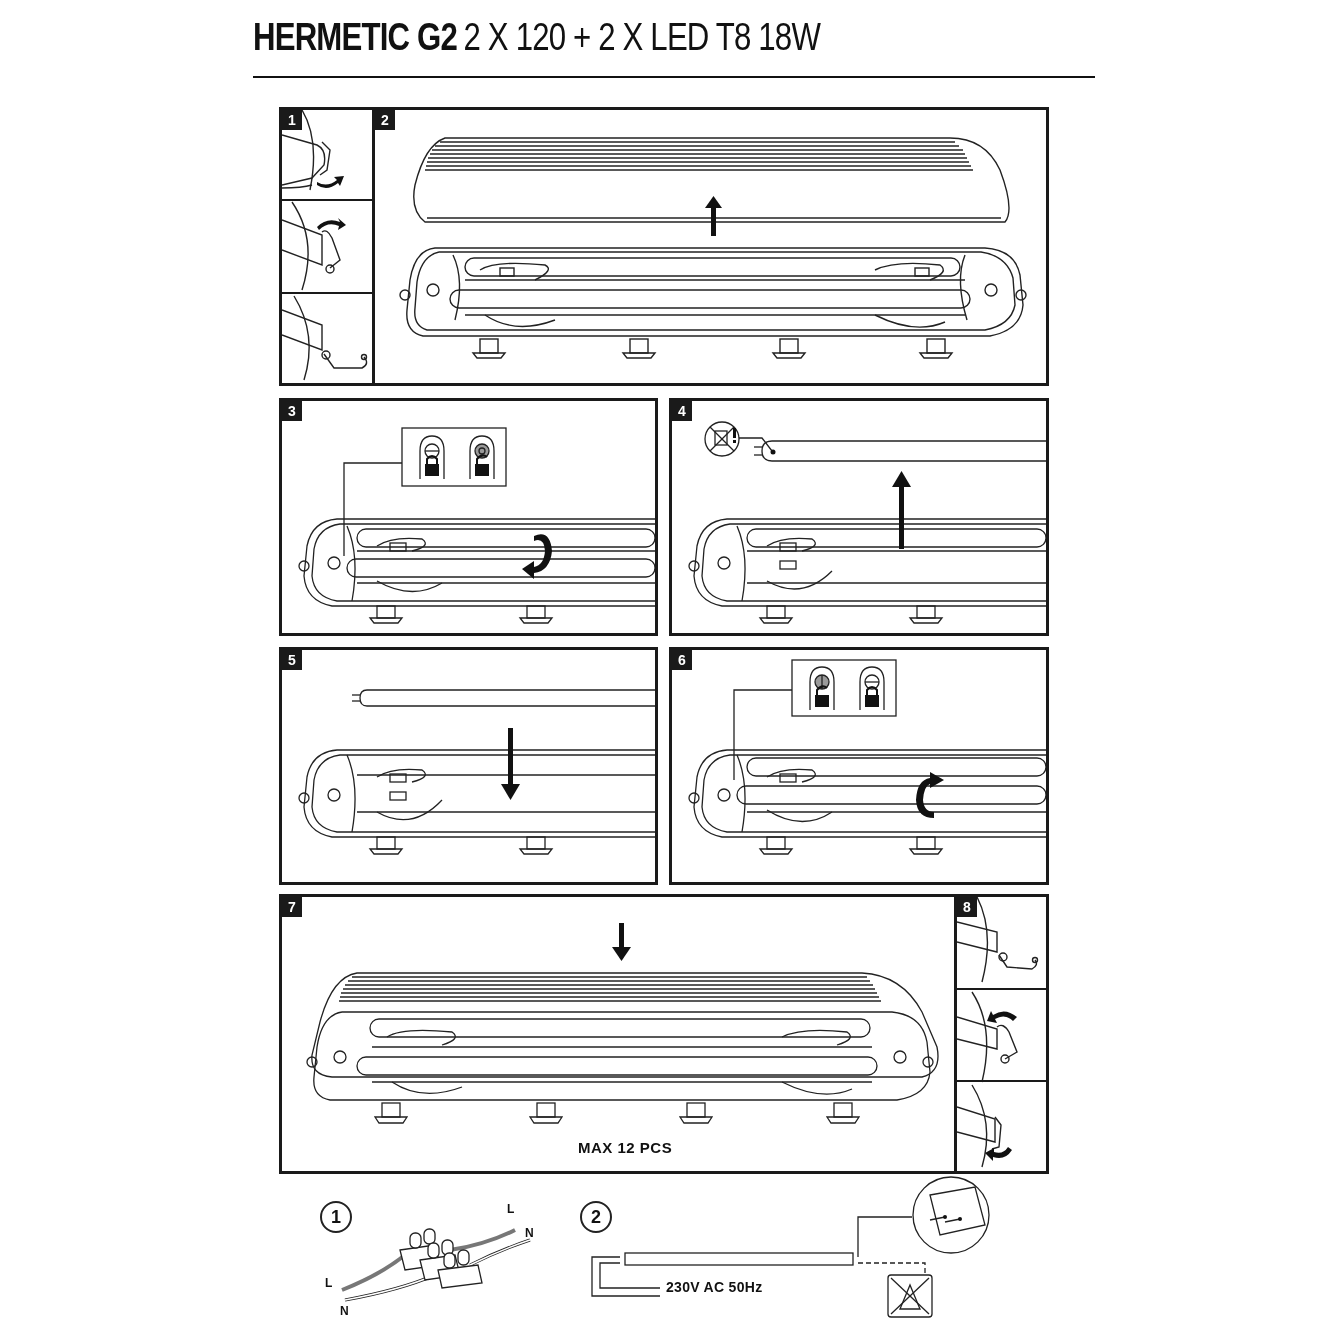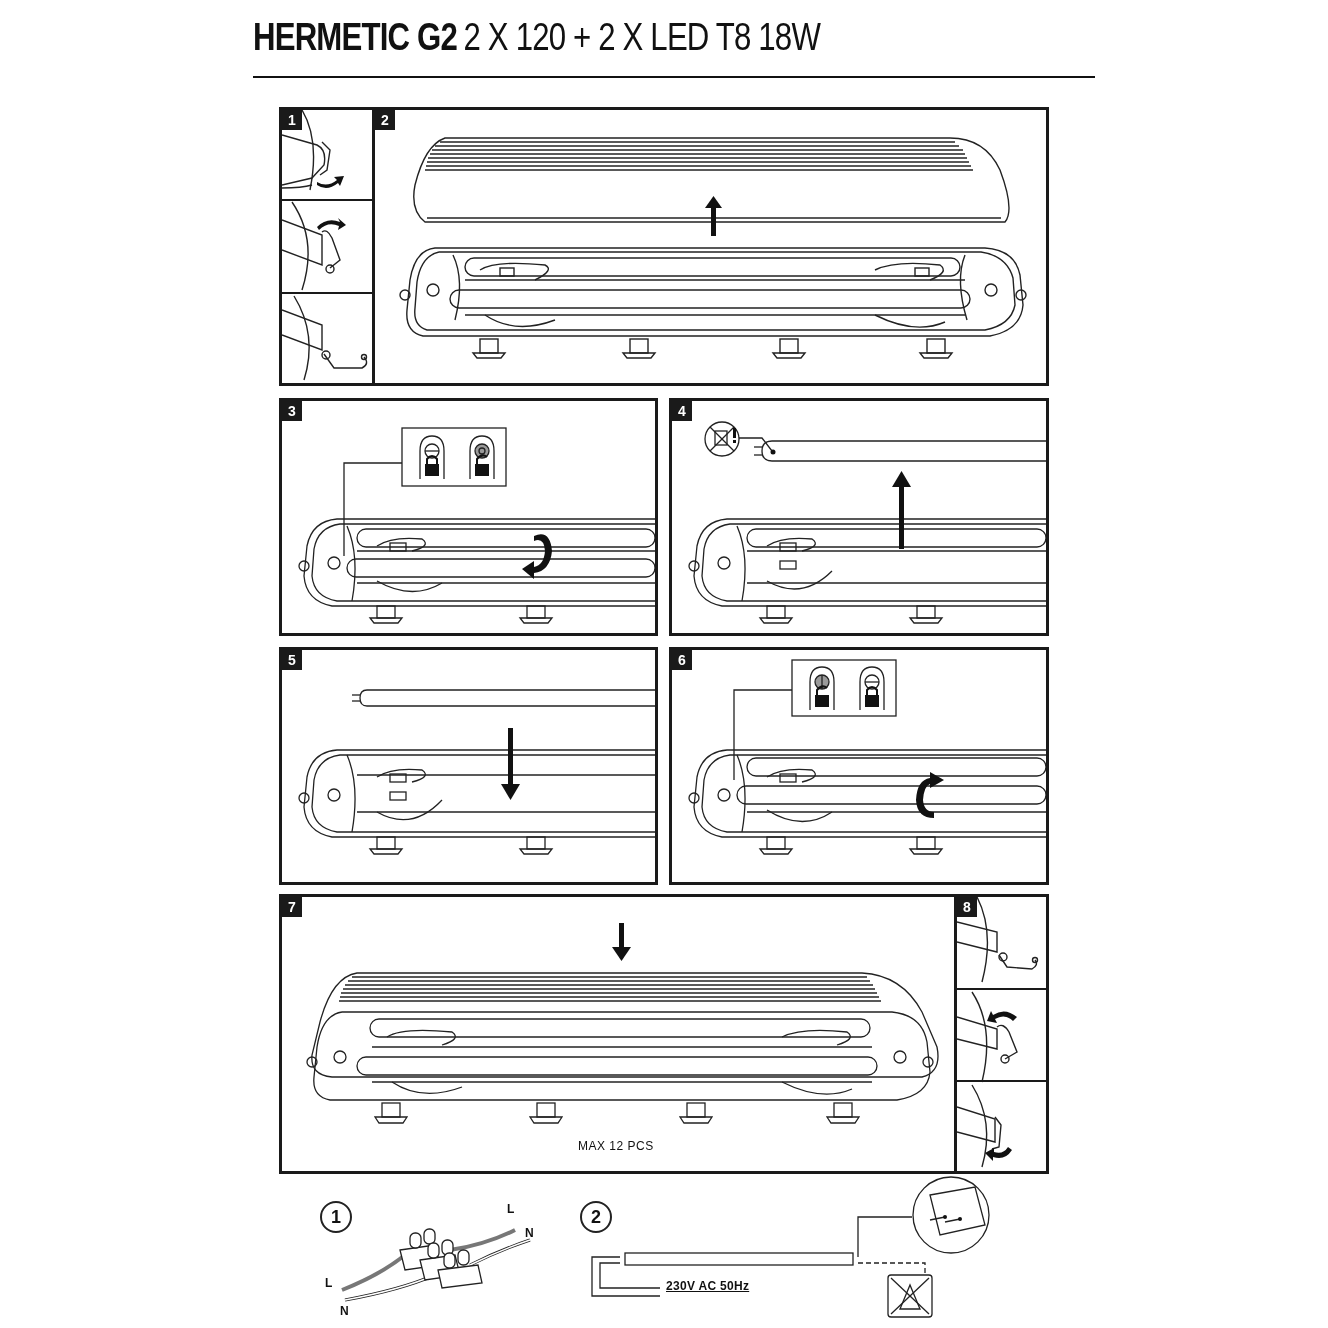--- a/index.html
+++ b/index.html
@@ -4,24 +4,24 @@
 <style>
   html, body { margin:0; padding:0; background:#ffffff; }
   body { width:1328px; height:1328px; position:relative; overflow:hidden; font-family:"Liberation Sans", sans-serif; color:#111; }
   .title { position:absolute; left:253px; top:14px; font-size:38px; line-height:46px; white-space:nowrap; letter-spacing:-1px; transform:scaleX(0.82); transform-origin:left center; }
   .title .bold { font-weight:bold; }
   .title .light { font-weight:normal; margin-left:8px; }
   .rule { position:absolute; left:253px; top:76px; width:842px; height:2px; background:#111; }
   .panel { position:absolute; border:3px solid #1a1a1a; box-sizing:border-box; background:#fff; }
   .num { position:absolute; left:0; top:0; width:20px; height:20px; background:#1a1a1a; color:#fff; font-weight:bold; font-size:14px; line-height:20px; text-align:center; z-index:3; }
   .panel svg { position:absolute; left:0; top:0; }
-  .maxlabel { position:absolute; font-weight:normal; font-size:12px; letter-spacing:0.5px; }
+  .maxlabel { position:absolute; font-weight:bold; font-size:15px; letter-spacing:0.5px; }
   .circnum { position:absolute; width:28px; height:28px; border:2px solid #222; border-radius:50%; font-weight:bold; font-size:18px; line-height:28px; text-align:center; }
   .wirelbl { position:absolute; font-weight:bold; font-size:12px; }
-  .voltage { position:absolute; font-weight:bold; font-size:12px; letter-spacing:0.3px;text-decoration:underline; }
+  .voltage { position:absolute; font-weight:bold; font-size:14px; letter-spacing:0.3px; }
 </style>
 </head>
 <body>
 
 <div class="title">
   <span class="bold">HERMETIC G2</span><span class="light">2 X 120 + 2 X LED T8 18W</span>
 </div>
 <div class="rule"></div>
 
 <div class="panel" style="left:279px;top:107px;width:96px;height:279px;">

